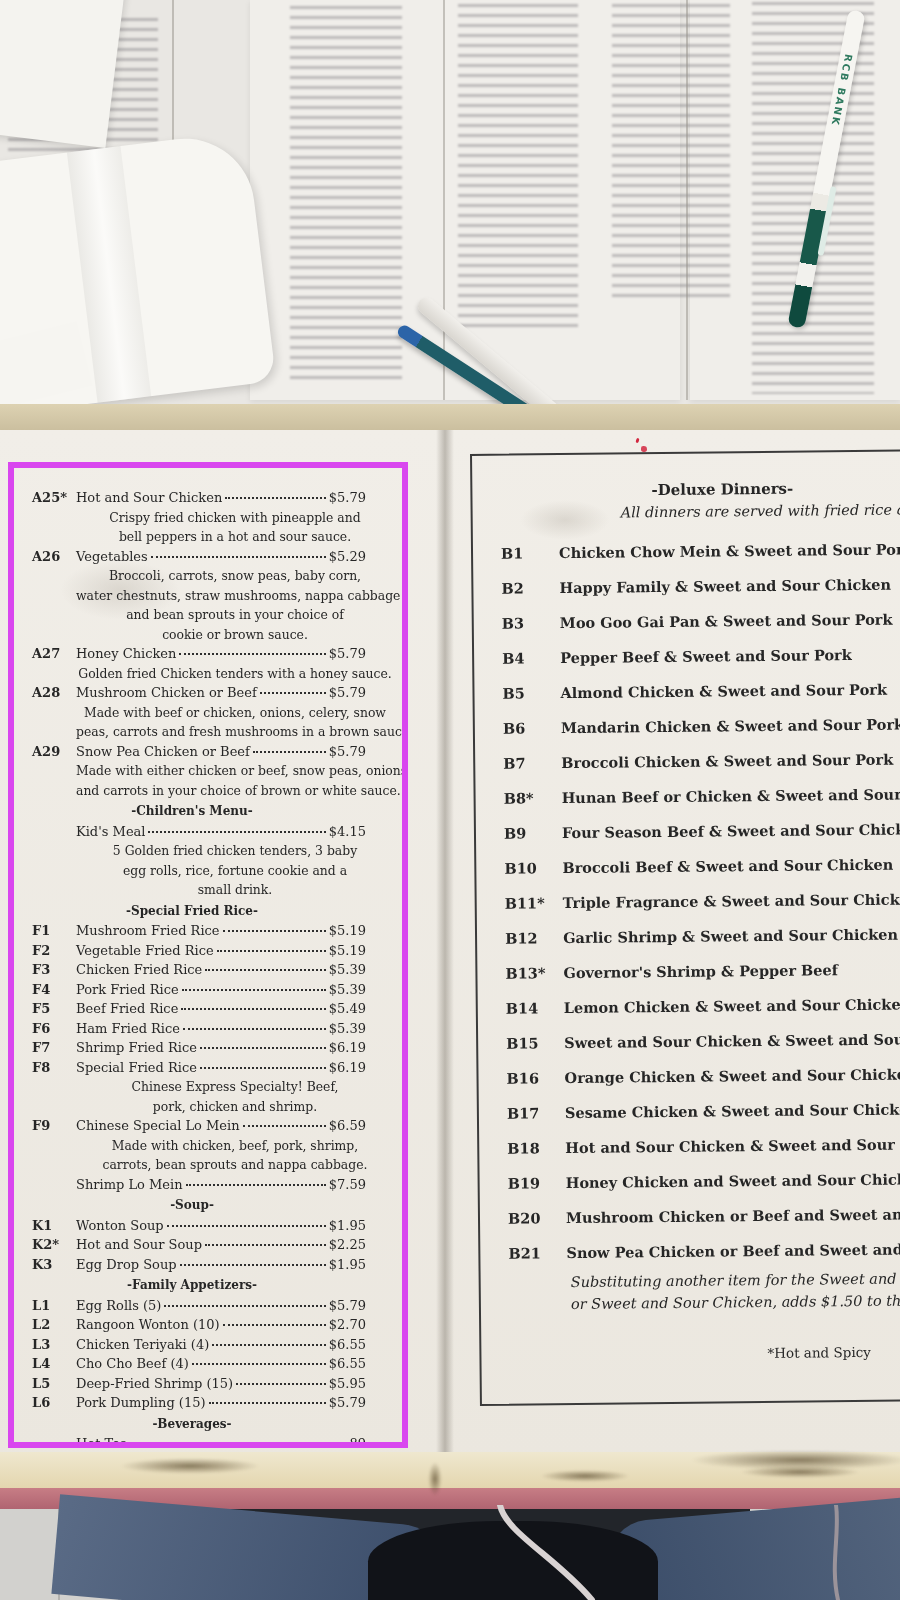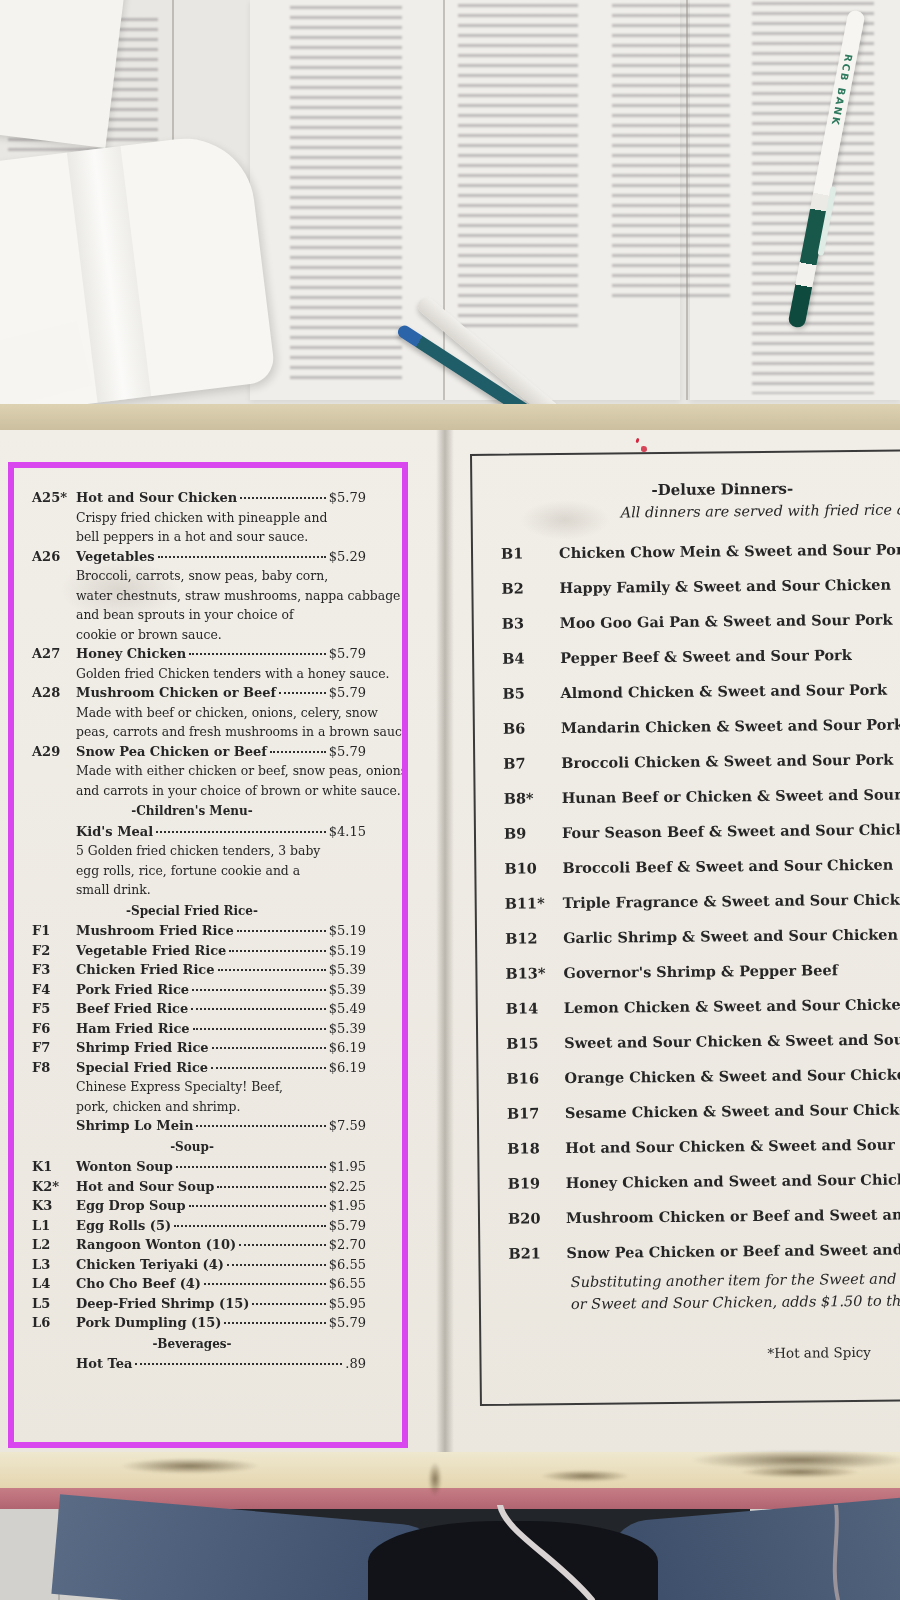--- a/index.html
+++ b/index.html
@@ -51,25 +51,25 @@
   .lbox{position:absolute;left:8px;top:462px;width:400px;height:986px;border:6px solid #d946ef;z-index:8;
         box-sizing:border-box;padding:20px 8px 0 6px;overflow:hidden;}
   .rbox{position:absolute;left:470px;top:454px;width:482px;height:952px;border:2px solid #3a3a3a;z-index:8;
         box-sizing:border-box;padding:26px 6px 0 28px;overflow:hidden;transform:rotate(-.6deg);transform-origin:left top;}
 
   
   .page-left{font-size:13px;line-height:19.5px;}
   .row .sec-header{font-weight:bold;text-align:center;font-size:12px;margin:2px 30px 0 0;}
   .item-line{display:flex;align-items:baseline;padding:0 28px 0 12px;}
   .code{flex:none;width:44px;font-weight:bold;}
-  .iname{font-weight:bold;white-space:nowrap;text-align:center;}
+  .iname{font-weight:normal;white-space:nowrap;text-align:center;}
   .dots{flex:1;min-width:10px;border-bottom:2px dotted #2e2e2e;margin:0 3px;transform:translateY(-3px);}
   .price{white-space:nowrap;}
   .desc{margin-left:56px;font-size:12.4px;}
-  .desc div{white-space:nowrap;}
+  .desc div{white-space:nowrap;text-align:center;}
 
   
   .page-right{font-size:14.5px;line-height:21px;}
   .r-header{font-weight:bold;text-align:center;font-size:15px;white-space:nowrap;}
   .r-subtitle{font-style:italic;text-align:center;white-space:nowrap;padding-left:120px;margin-top:1px;}
   .b-list{margin-top:18px;}
   .b-row{display:flex;height:35px;align-items:flex-start;}
   .b-code{flex:none;width:58px;font-weight:bold;}
   .b-name{font-weight:bold;white-space:nowrap;}
   .r-notes{font-style:italic;margin:-6px 0 0 62px;line-height:22px;white-space:nowrap;}
@@ -306,20 +306,34 @@
         </div>
         <div class="desc">
           <div>Chinese Express Specialty!  Beef,</div>
           <div>pork, chicken and shrimp.</div>
         </div>
 
       </div>
       <div class="row">
 
         <div class="item-line">
+          <span class="code">F9</span>
+          <span class="iname">Chinese Special Lo Mein</span>
+          <span class="dots"></span>
+          <span class="price">$6.59</span>
+        </div>
+        <div class="desc">
+          <div>Made with chicken, beef, pork, shrimp,</div>
+          <div>carrots, bean sprouts and nappa cabbage.</div>
+        </div>
+
+      </div>
+      <div class="row">
+
+        <div class="item-line">
           <span class="code"></span>
           <span class="iname">Shrimp Lo Mein</span>
           <span class="dots"></span>
           <span class="price">$7.59</span>
         </div>
 
       </div>
       <div class="row">
         <div class="sec-header">-Soup-</div>
 
@@ -345,20 +359,24 @@
 
       </div>
       <div class="row">
 
         <div class="item-line">
           <span class="code">K3</span>
           <span class="iname">Egg Drop Soup</span>
           <span class="dots"></span>
           <span class="price">$1.95</span>
         </div>
+
+      </div>
+      <div class="row">
+        <div class="sec-header">-Family Appetizers-</div>
 
       </div>
       <div class="row">
 
         <div class="item-line">
           <span class="code">L1</span>
           <span class="iname">Egg Rolls (5)</span>
           <span class="dots"></span>
           <span class="price">$5.79</span>
         </div>

